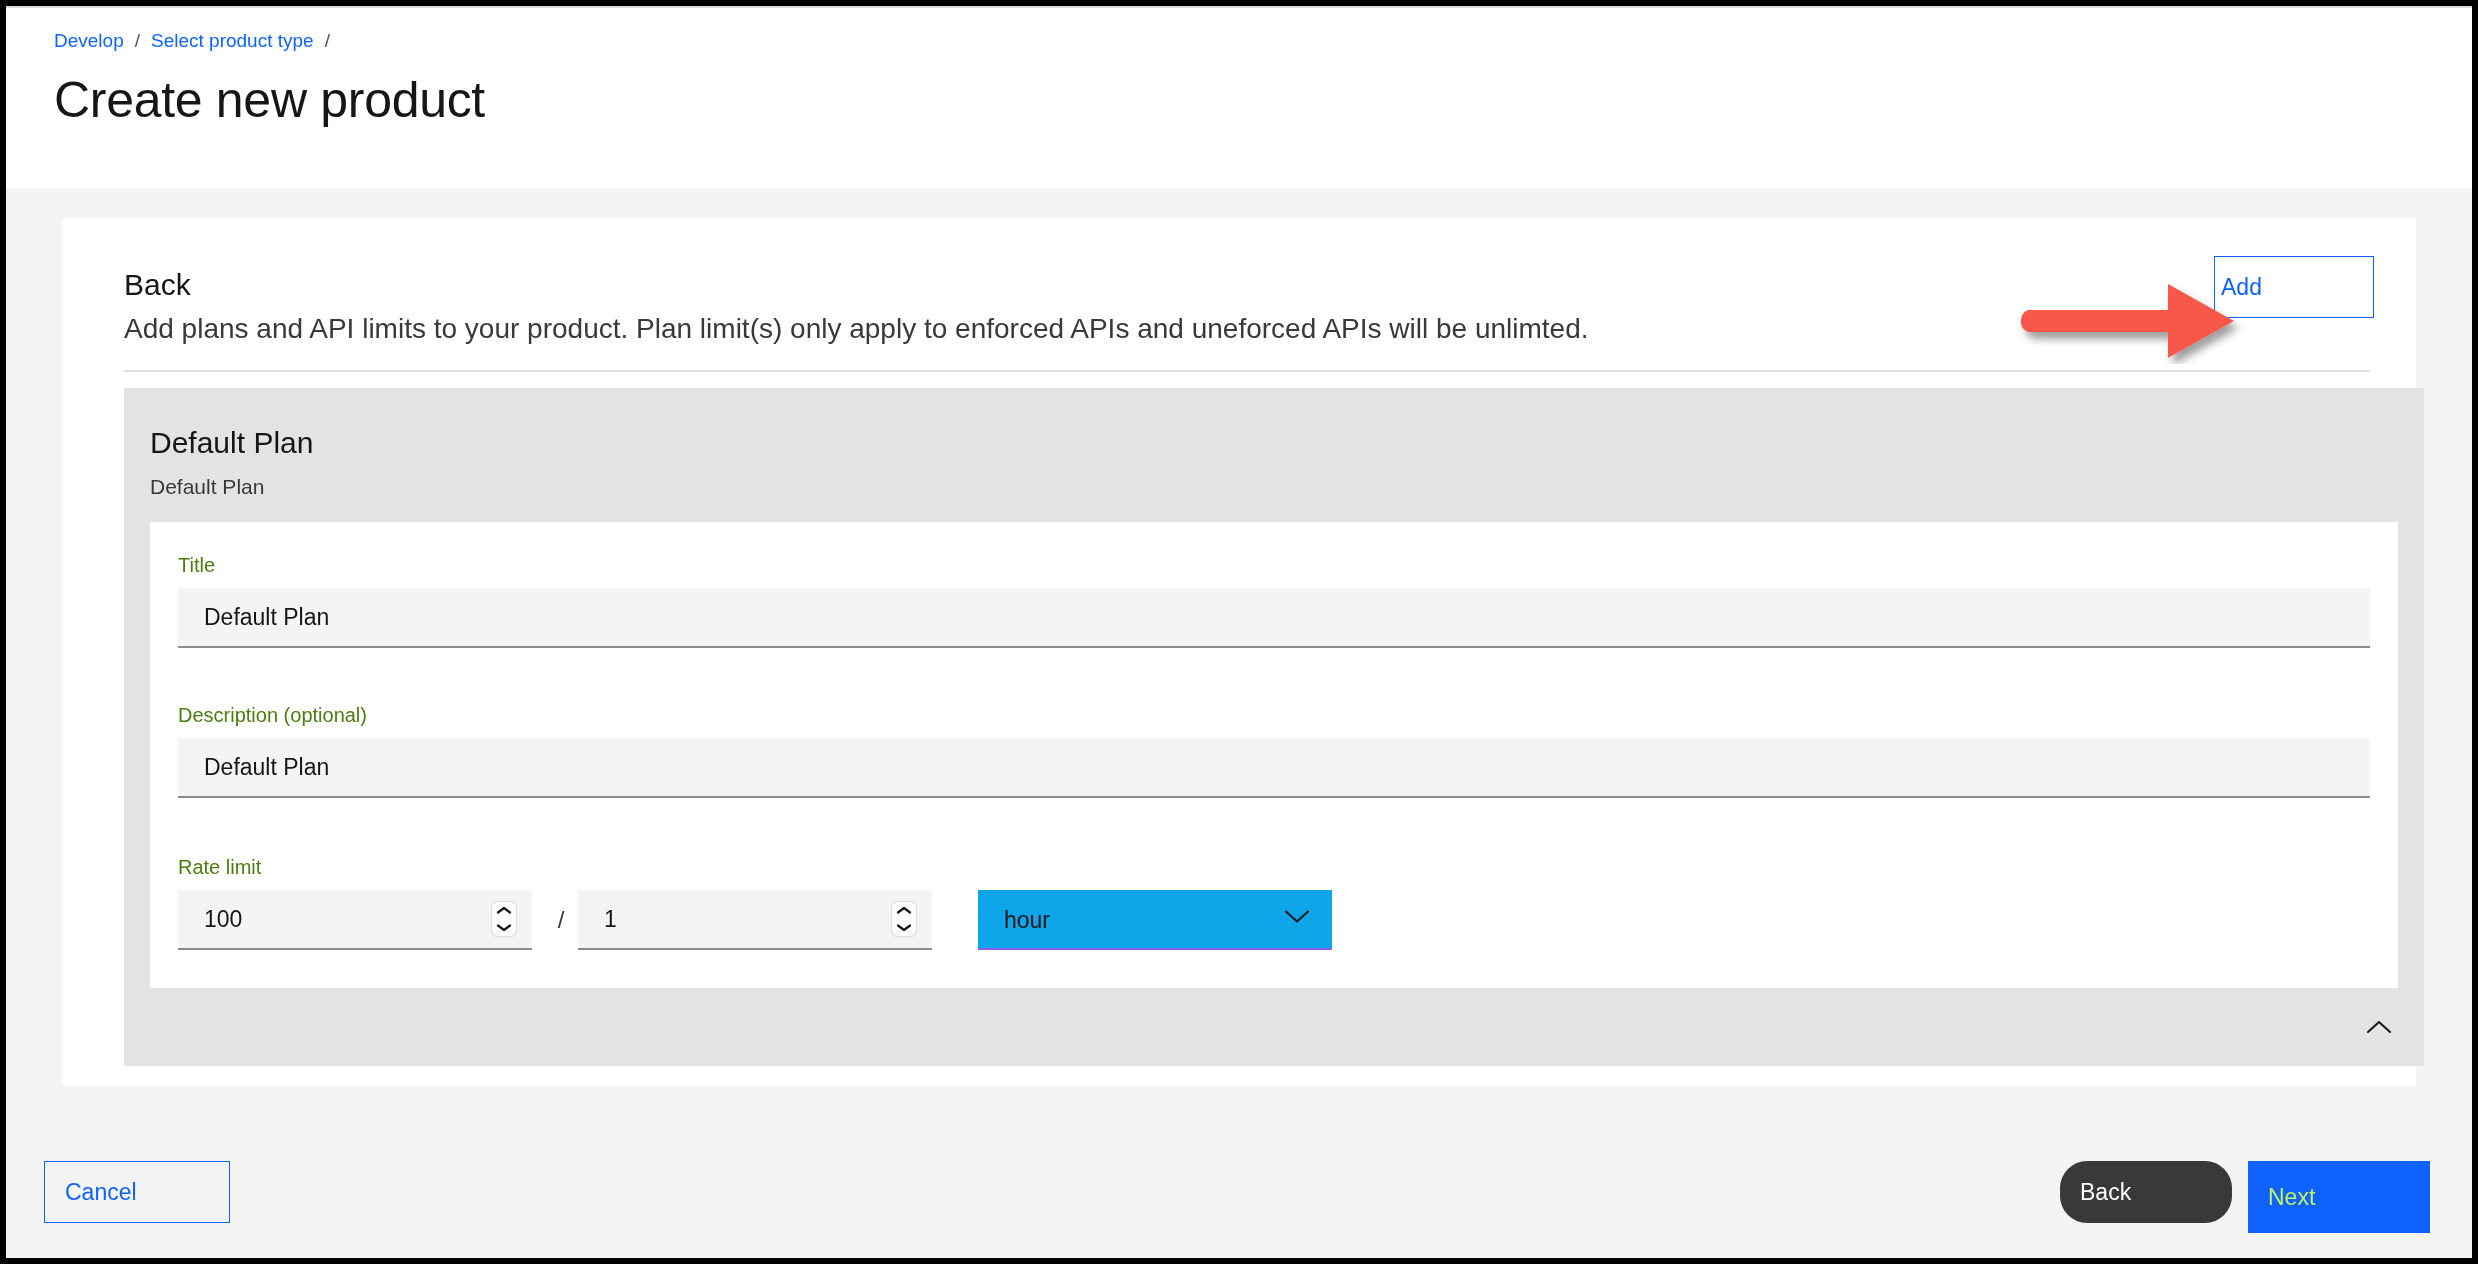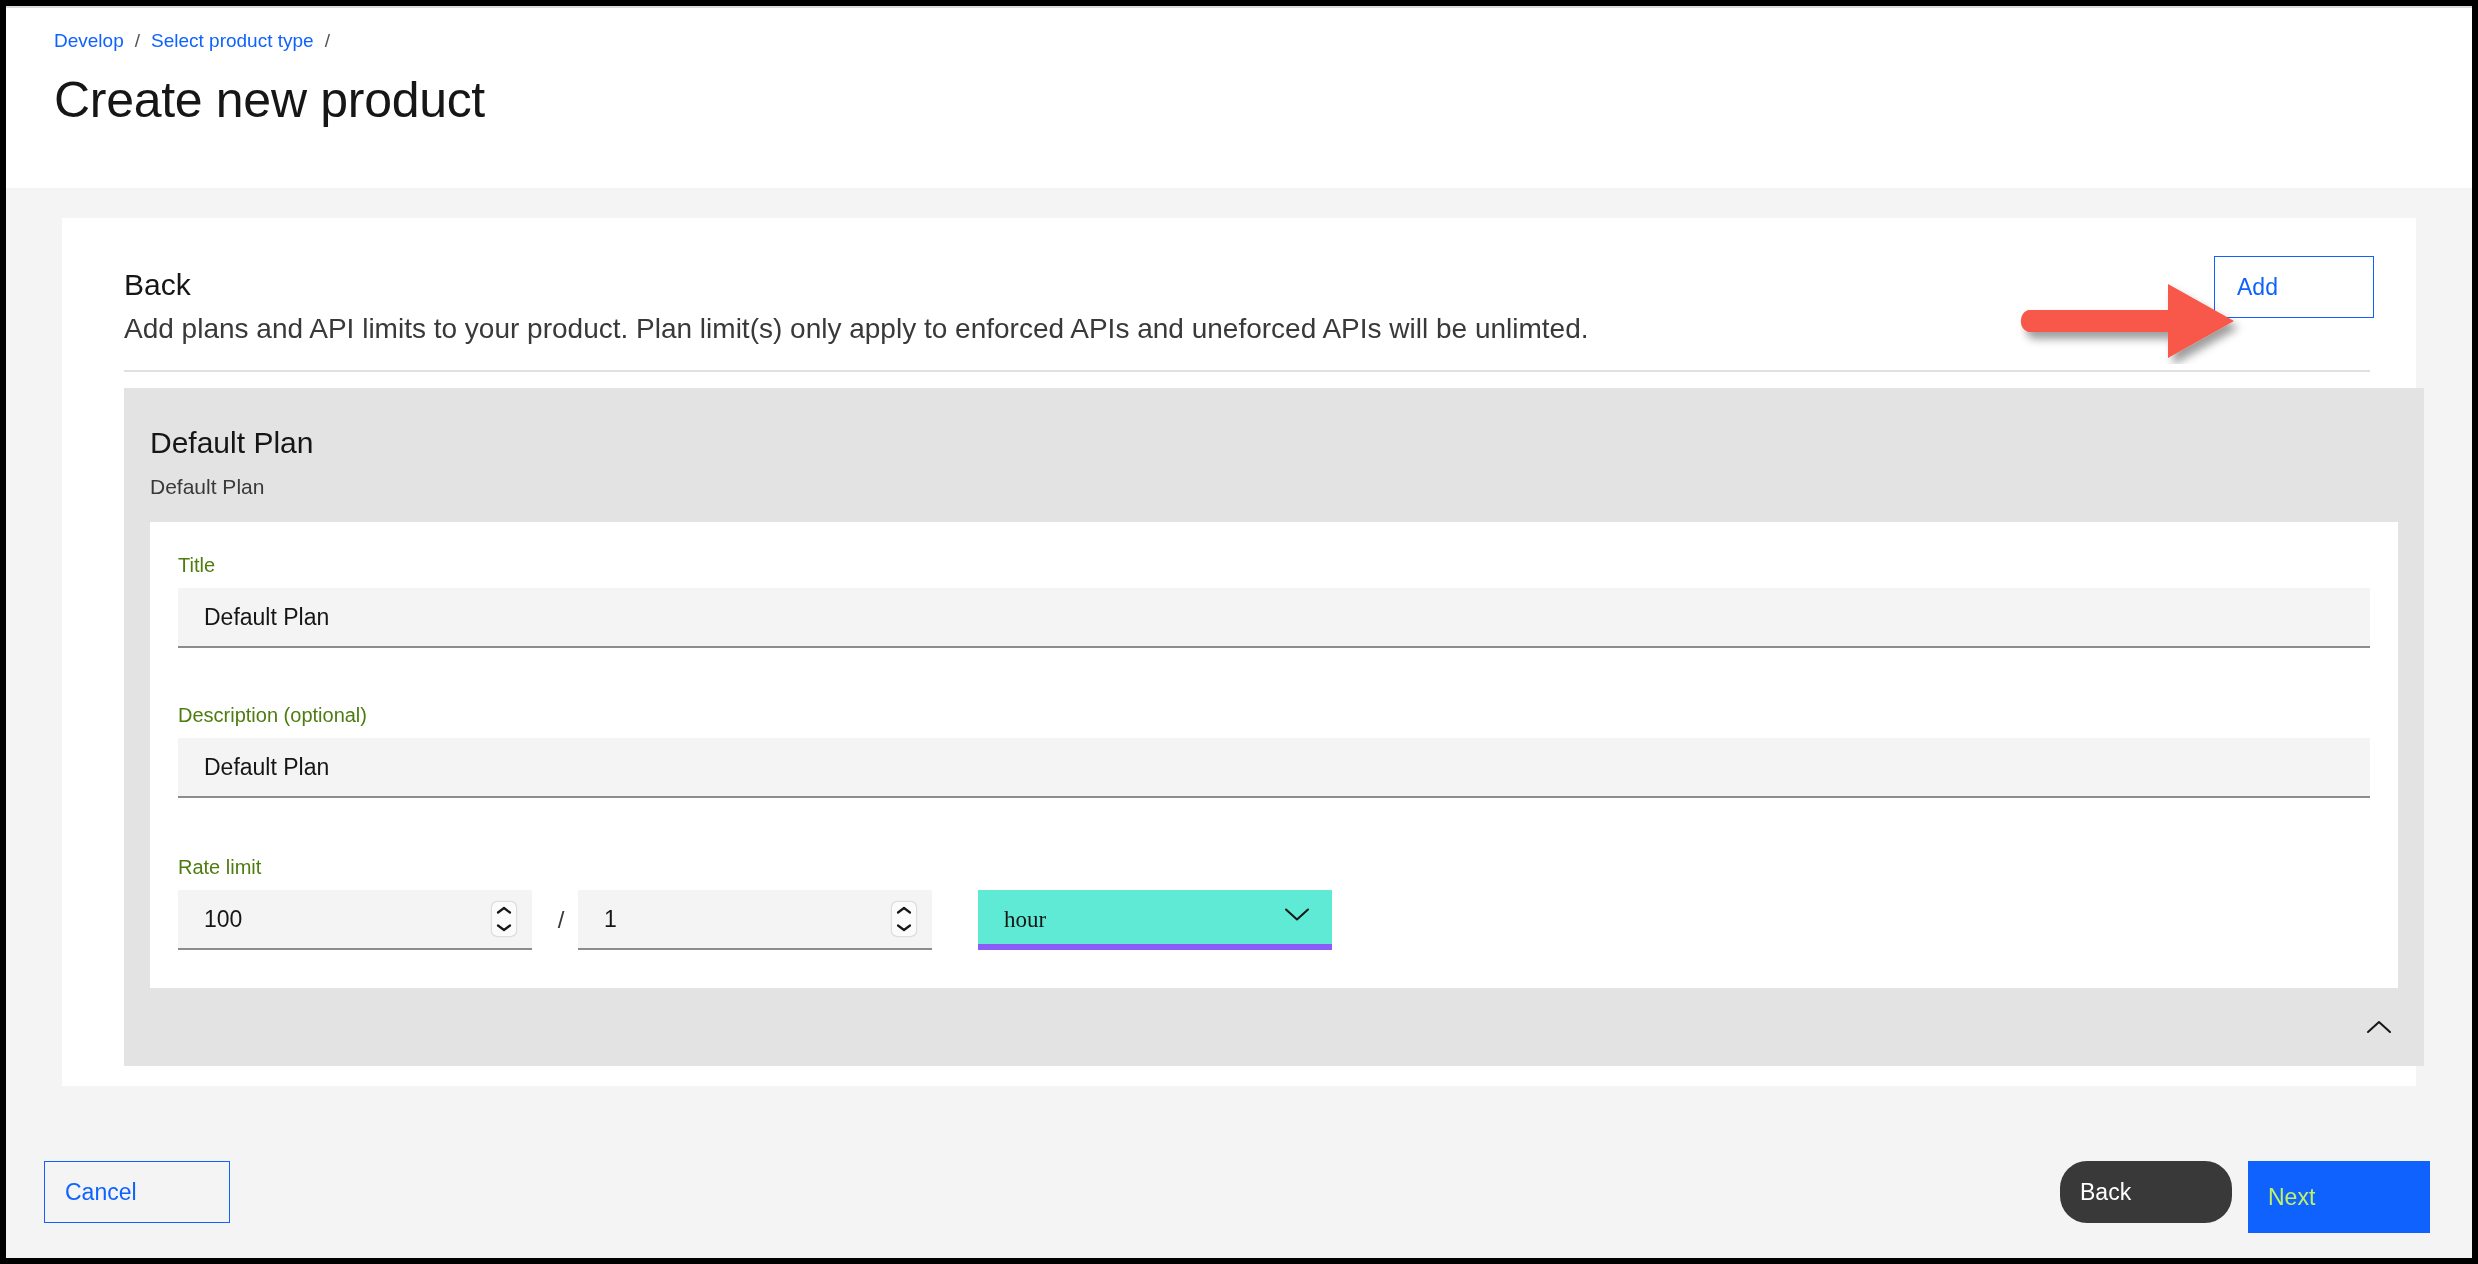--- a/index.html
+++ b/index.html
@@ -89,21 +89,21 @@
     position: absolute;
     right: 42px; top: 38px;
     width: 160px;
     height: 62px;
     background: #ffffff;
     border: 1.5px solid #0f62fe;
     color: #0f62fe;
     font-family: inherit;
     font-size: 23px;
     text-align: left;
-    padding-left: 22px;
+    padding-left: 6px;
     line-height: 59px;
     cursor: pointer;
   }
 
   .card-divider {
     position: absolute;
     left: 62px; top: 152px;
     width: 2246px;
     height: 2px;
     background: #e0e0e0;
@@ -224,24 +224,23 @@
     line-height: 60px;
     text-align: center;
     font-size: 24px;
     color: #393939;
   }
 
   .select-wrap {
     position: absolute;
     left: 828px; top: 368px;
     width: 354px; height: 60px;
-    background: #5eead4;
-    border-bottom: 6px solid #8b5cf6;
-    cursor: pointer;
-    font-family: Liberation Serif, serif;
+    background: #0ea5e9;
+    border-bottom: 2px solid #8b5cf6;
+    cursor: pointer;
   }
   .select-wrap .sel-value {
     position: absolute;
     left: 26px; top: 0;
     line-height: 60px;
     font-size: 23px;
     color: #161616;
   }
   .select-wrap .chev {
     position: absolute;

